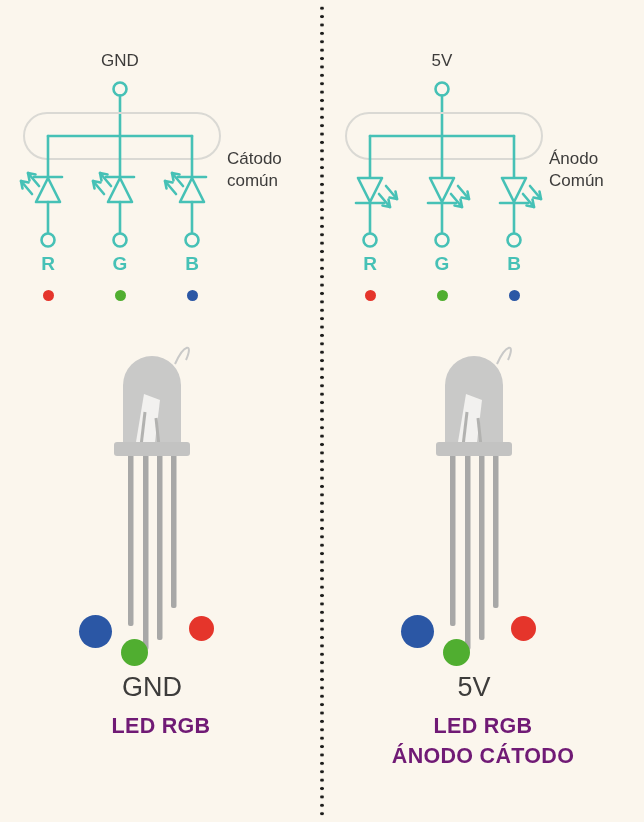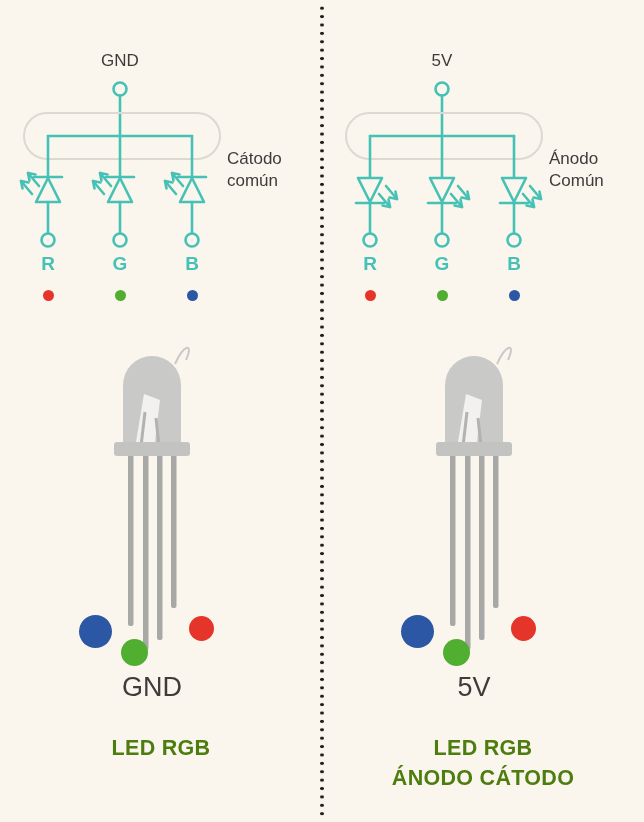--- a/index.html
+++ b/index.html
@@ -45,22 +45,22 @@
   }
 
   .led { position:absolute; left:62px; top:338px; }
   .led-dot { position:absolute; border-radius:50%; }
 
   .pin-bottom-label {
     position:absolute; top:672px; left:32px; width:240px;
     text-align:center; font-size:27px; color:#3D3C3B;
   }
   .title-block {
-    position:absolute; top:733px; left:0; width:322px;
-    text-align:center; color:#4d7c0f; font-weight:bold;
+    position:absolute; top:711px; left:0; width:322px;
+    text-align:center; color:#701a75; font-weight:bold;
     letter-spacing:0.3px;
   }
   .title-line { font-size:21.5px; line-height:30px; }
 </style>
 </head>
 <body>
 
 <div class="panel left">
 
   <span class="top-label">GND</span>

